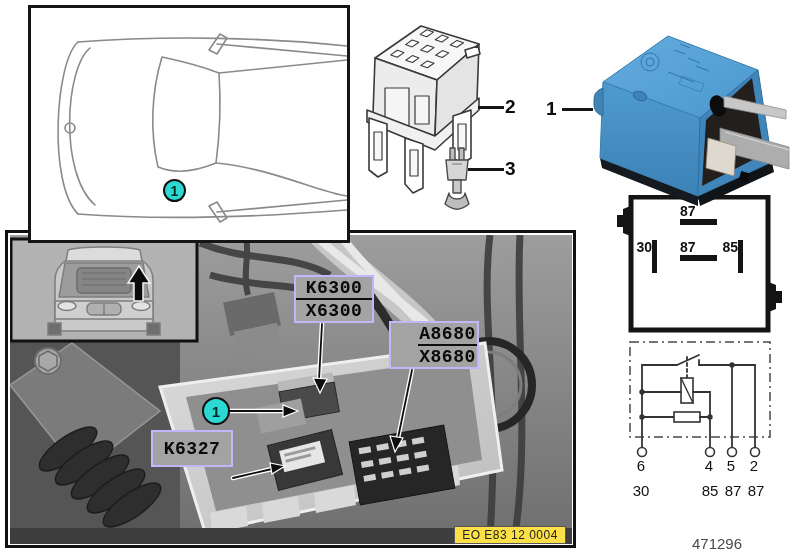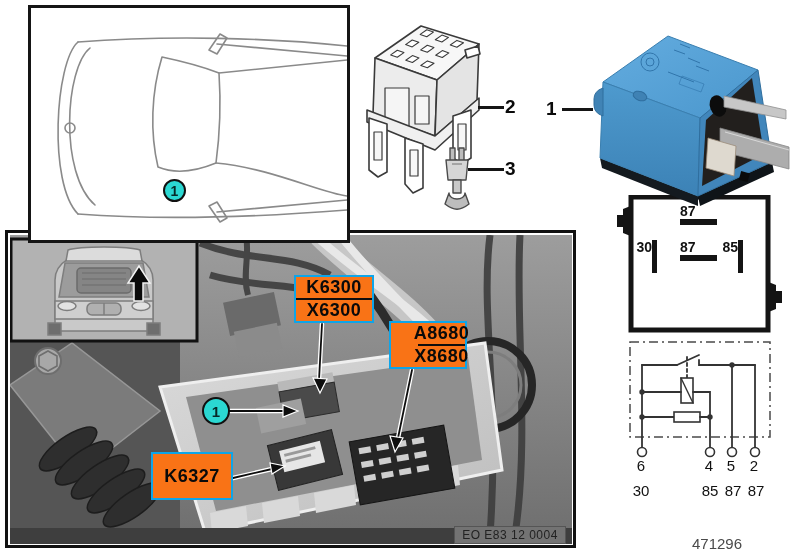--- a/index.html
+++ b/index.html
@@ -24,34 +24,34 @@
   #car-marker{left:163px;top:179px;width:23px;height:23px;font-size:14px;}
 
   
   #photo-box{
     left:5px;top:230px;width:571px;height:318px;background:#fff;
     border:3px solid #111;box-sizing:border-box;padding:2px;z-index:1;
   }
   #photo-marker{left:202px;top:397px;width:28px;height:28px;font-size:15px;}
 
   .part-label{
-    background:#f97316;border:2px solid #0ea5e9;box-sizing:border-box;z-index:6;
-    display:flex;flex-direction:column;
+    background:#a3a3a3;border:2px solid #c4b5fd;box-sizing:border-box;z-index:6;
+    display:flex;flex-direction:column;font-family:Liberation Mono, monospace;
   }
   .part-label .row{
     flex:1;display:flex;align-items:center;justify-content:center;
     font-weight:bold;font-size:18px;letter-spacing:0.5px;color:#0a0a0a;
   }
   .part-label .row + .row{border-top:2px solid #0e0e0e;}
   #label-k6300{left:294px;top:275px;width:80px;height:48px;}
-  #label-a8680{left:389px;top:321px;width:78px;height:48px;padding-left:27px;}
-  #label-k6327{left:151px;top:452px;width:82px;height:48px;gap:16px;}
+  #label-a8680{left:389px;top:321px;width:90px;height:48px;padding-left:27px;}
+  #label-k6327{left:151px;top:430px;width:82px;height:37px;gap:16px;}
 
   #photo-stamp{
-    left:454px;top:526px;width:112px;height:18px;background:#737373;border:1px solid #555;
+    left:454px;top:526px;width:112px;height:18px;background:#fde047;border:1px solid #555;
     box-sizing:border-box;font-size:12px;color:#222;display:flex;align-items:center;
     justify-content:center;z-index:6;letter-spacing:0.5px;
   }
 
   
   .callout-num{font-weight:bold;font-size:19px;color:#0a0a0a;z-index:6;}
   .leader{background:#151515;height:3px;z-index:6;}
   #num-1{left:546px;top:98px;}
   #dash-1{left:562px;top:108px;width:31px;}
   #num-2{left:505px;top:96px;}

